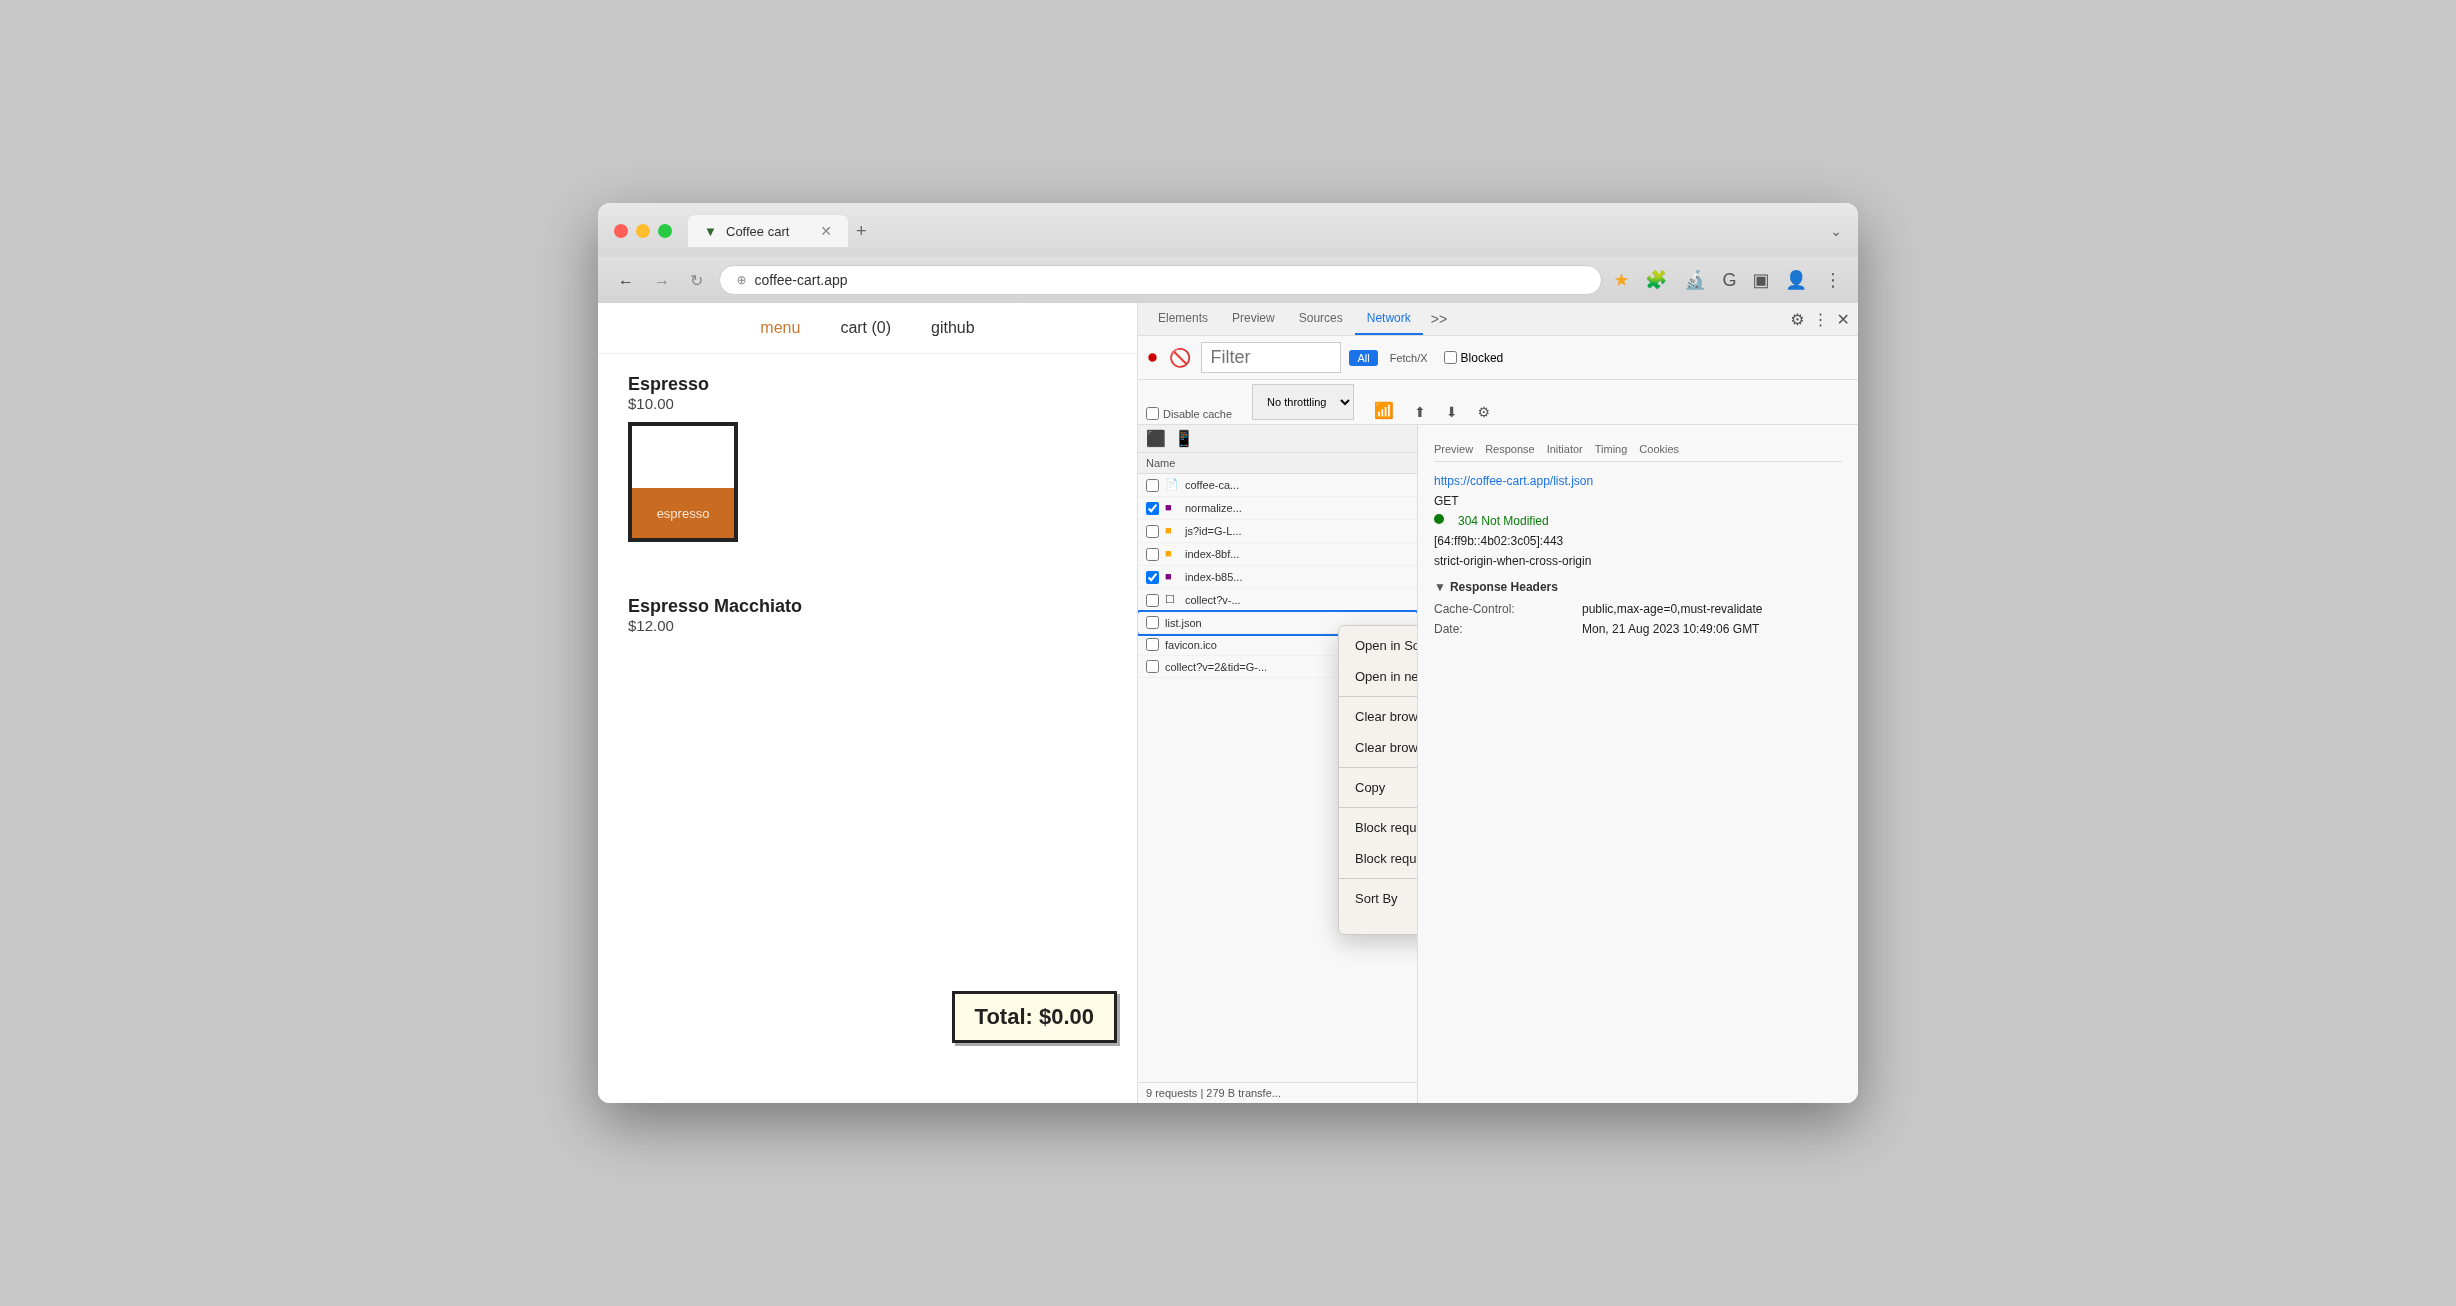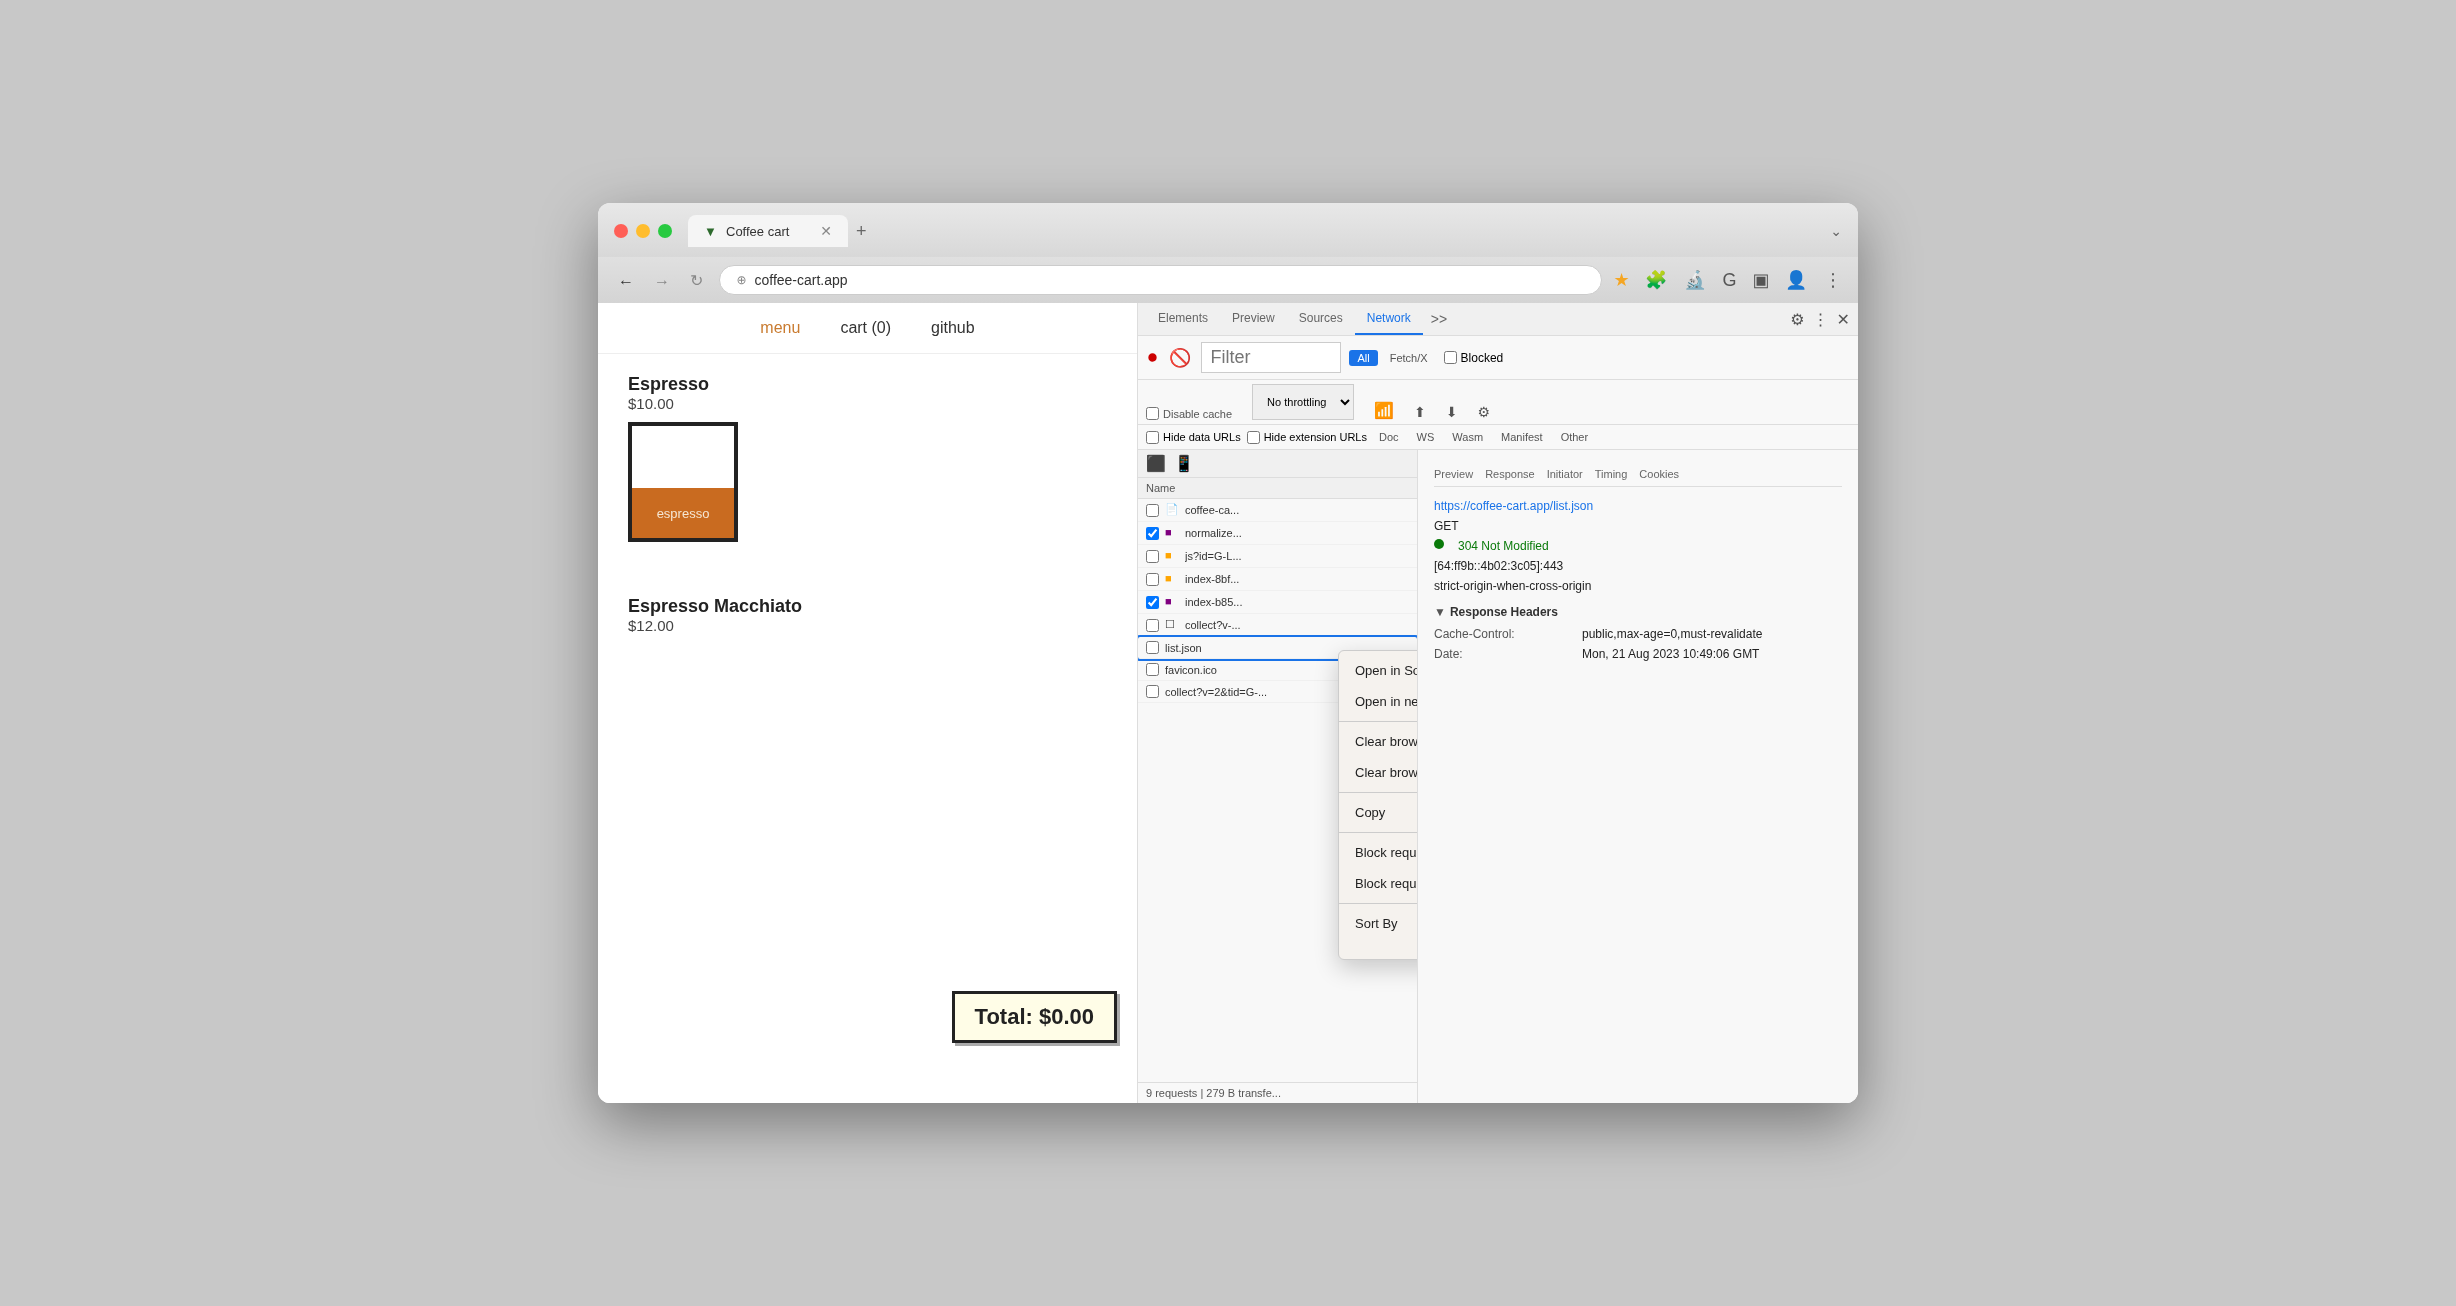--- a/index.html
+++ b/index.html
@@ -554,35 +554,20 @@
         </label>
         <select style="font-size:11px;border:1px solid #ccc;padding:10px;">
           <option>No throttling</option>
         </select>
         <span style="font-size:16px;color:#555;">📶</span>
         <span style="font-size:14px;color:#555;">⬆</span>
         <span style="font-size:14px;color:#555;">⬇</span>
         <span style="font-size:14px;color:#555;">⚙</span>
       </div>
 
-      <div class="filter-row">
-        <label class="checkbox-label">
-          <input type="checkbox" style="">
-          <span>Hide data URLs</span>
-        </label>
-        <label class="checkbox-label">
-          <input type="checkbox" style="">
-          <span>Hide extension URLs</span>
-        </label>
-        <span class="filter-tag">Doc</span>
-        <span class="filter-tag">WS</span>
-        <span class="filter-tag">Wasm</span>
-        <span class="filter-tag">Manifest</span>
-        <span class="filter-tag">Other</span>
-      </div>
 
       <div class="network-body">
 
         <div class="requests-panel">
           <div style="display:flex;border-bottom:1px solid #ddd;background:#f0f0f0;font-size:11px;padding:4px 8px;align-items:center;gap:8px;">
             <span style="font-size:16px;">⬛</span>
             <span style="font-size:16px;">📱</span>
           </div>
           <div class="requests-header">
             <span class="requests-col">Name</span>

